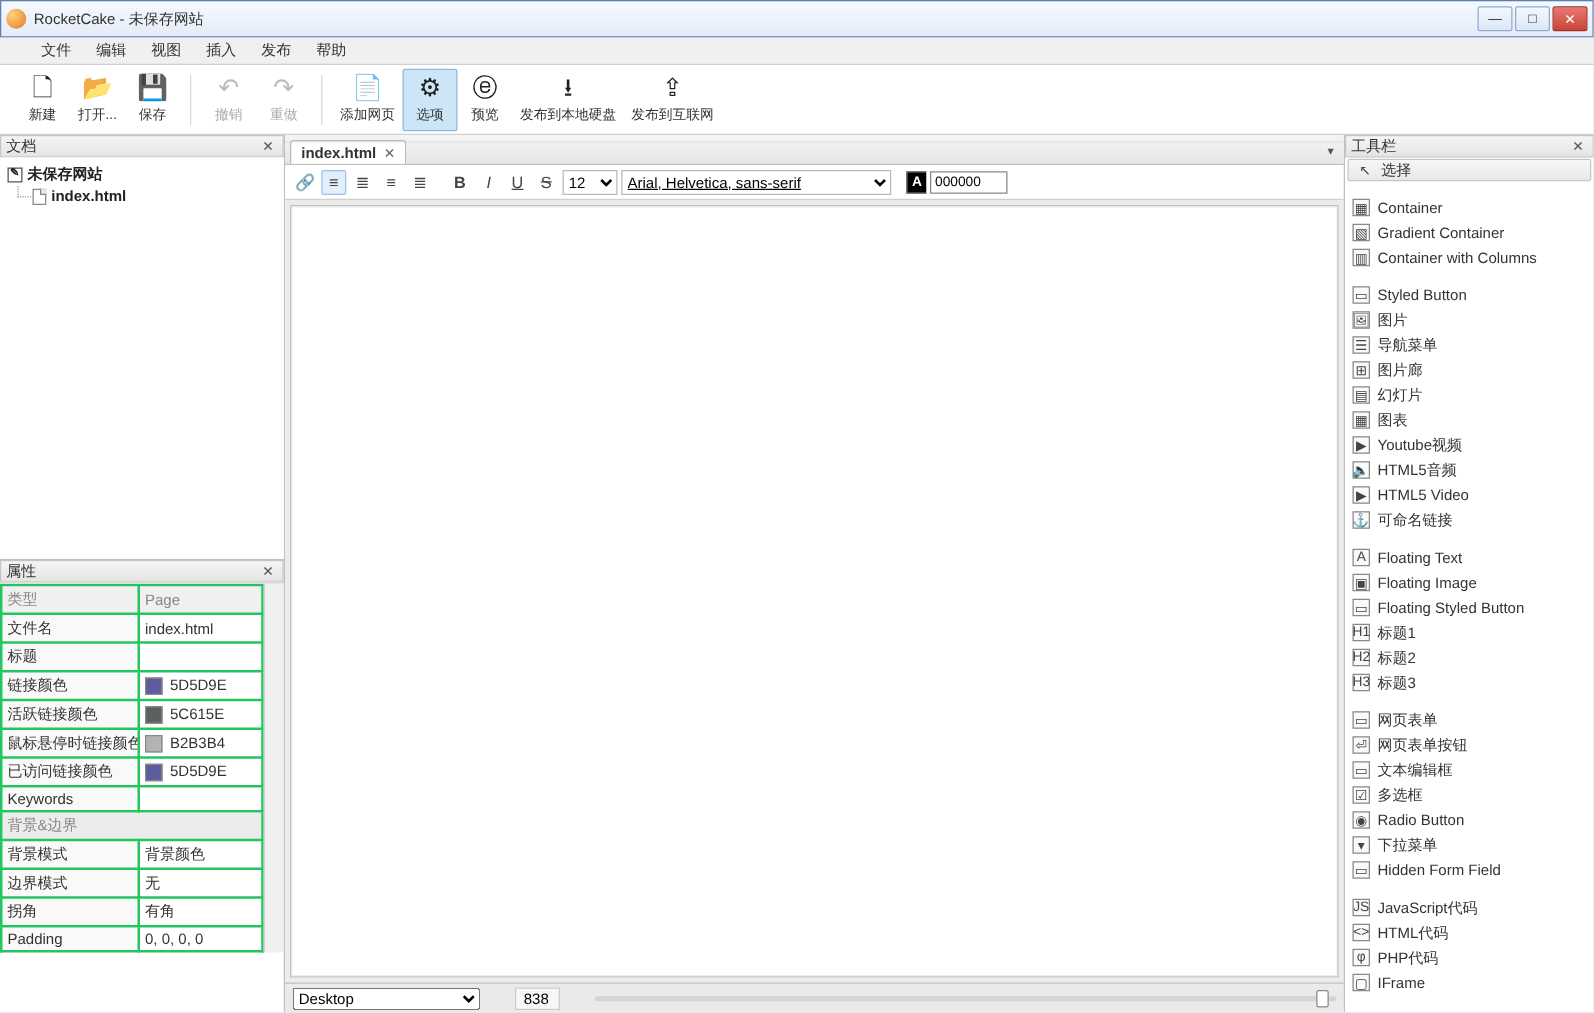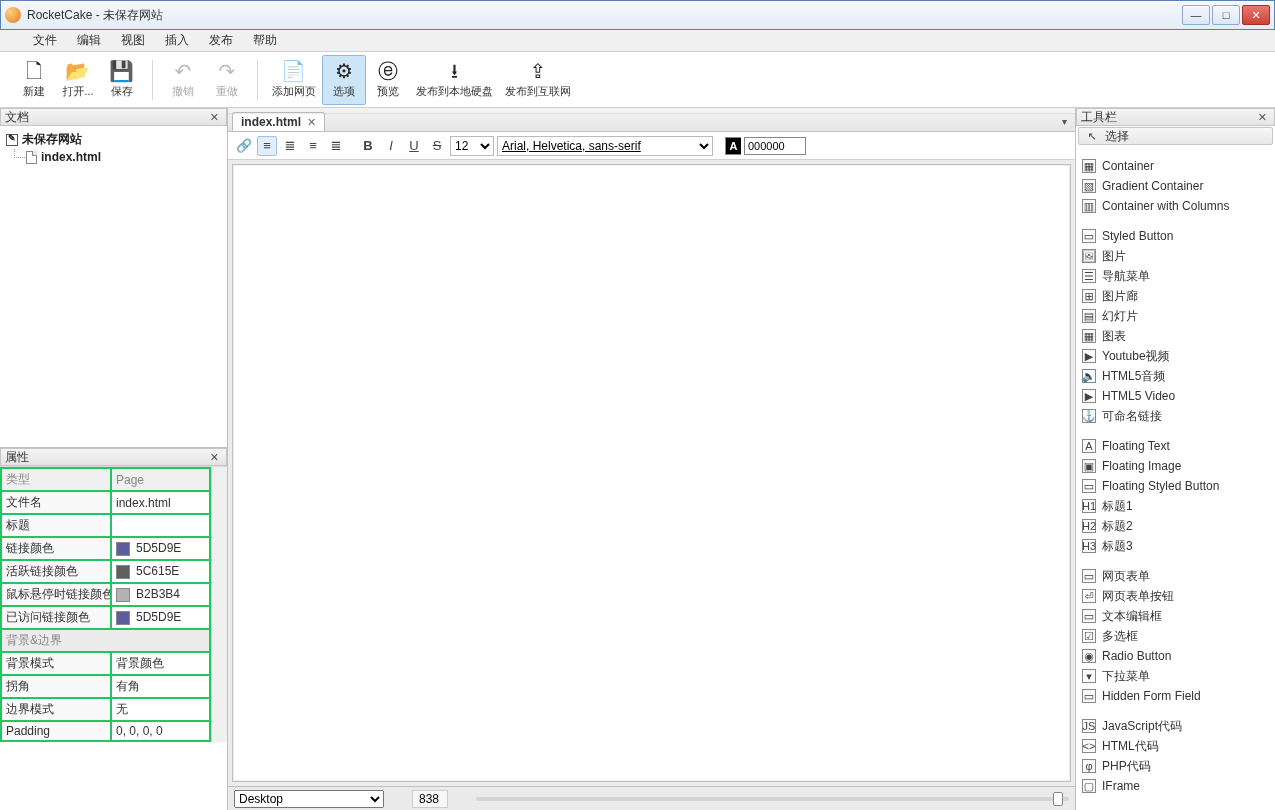--- a/index.html
+++ b/index.html
@@ -211,38 +211,42 @@
                     <td><span class="swatch" style="background: rgb(92, 97, 94);"></span>5C615E</td>
                   </tr>
                   <tr>
                     <td>鼠标悬停时链接颜色</td>
                     <td><span class="swatch" style="background: rgb(178, 179, 180);"></span>B2B3B4</td>
                   </tr>
                   <tr>
                     <td>已访问链接颜色</td>
                     <td><span class="swatch" style="background: rgb(93, 93, 158);"></span>5D5D9E</td>
                   </tr>
+                  <tr>
+                    <td>Keywords</td>
+                    <td></td>
+                  </tr>
                 </tbody>
               <tbody>
                   <tr class="section">
                     <td colspan="2">背景&amp;边界</td>
                   </tr>
               </tbody>
                 <tbody id="props-rows2">
                   <tr>
                     <td>背景模式</td>
                     <td>背景颜色</td>
                   </tr>
                   <tr>
+                    <td>边界模式</td>
+                    <td>无</td>
+                  </tr>
+                  <tr>
                     <td>拐角</td>
                     <td>有角</td>
-                  </tr>
-                  <tr>
-                    <td>边界模式</td>
-                    <td>无</td>
                   </tr>
                   <tr>
                     <td>Padding</td>
                     <td>0, 0, 0, 0</td>
                   </tr>
                 </tbody>
             </table>
           </div>
           <div class="scroll-gutter"></div>
         </div>

